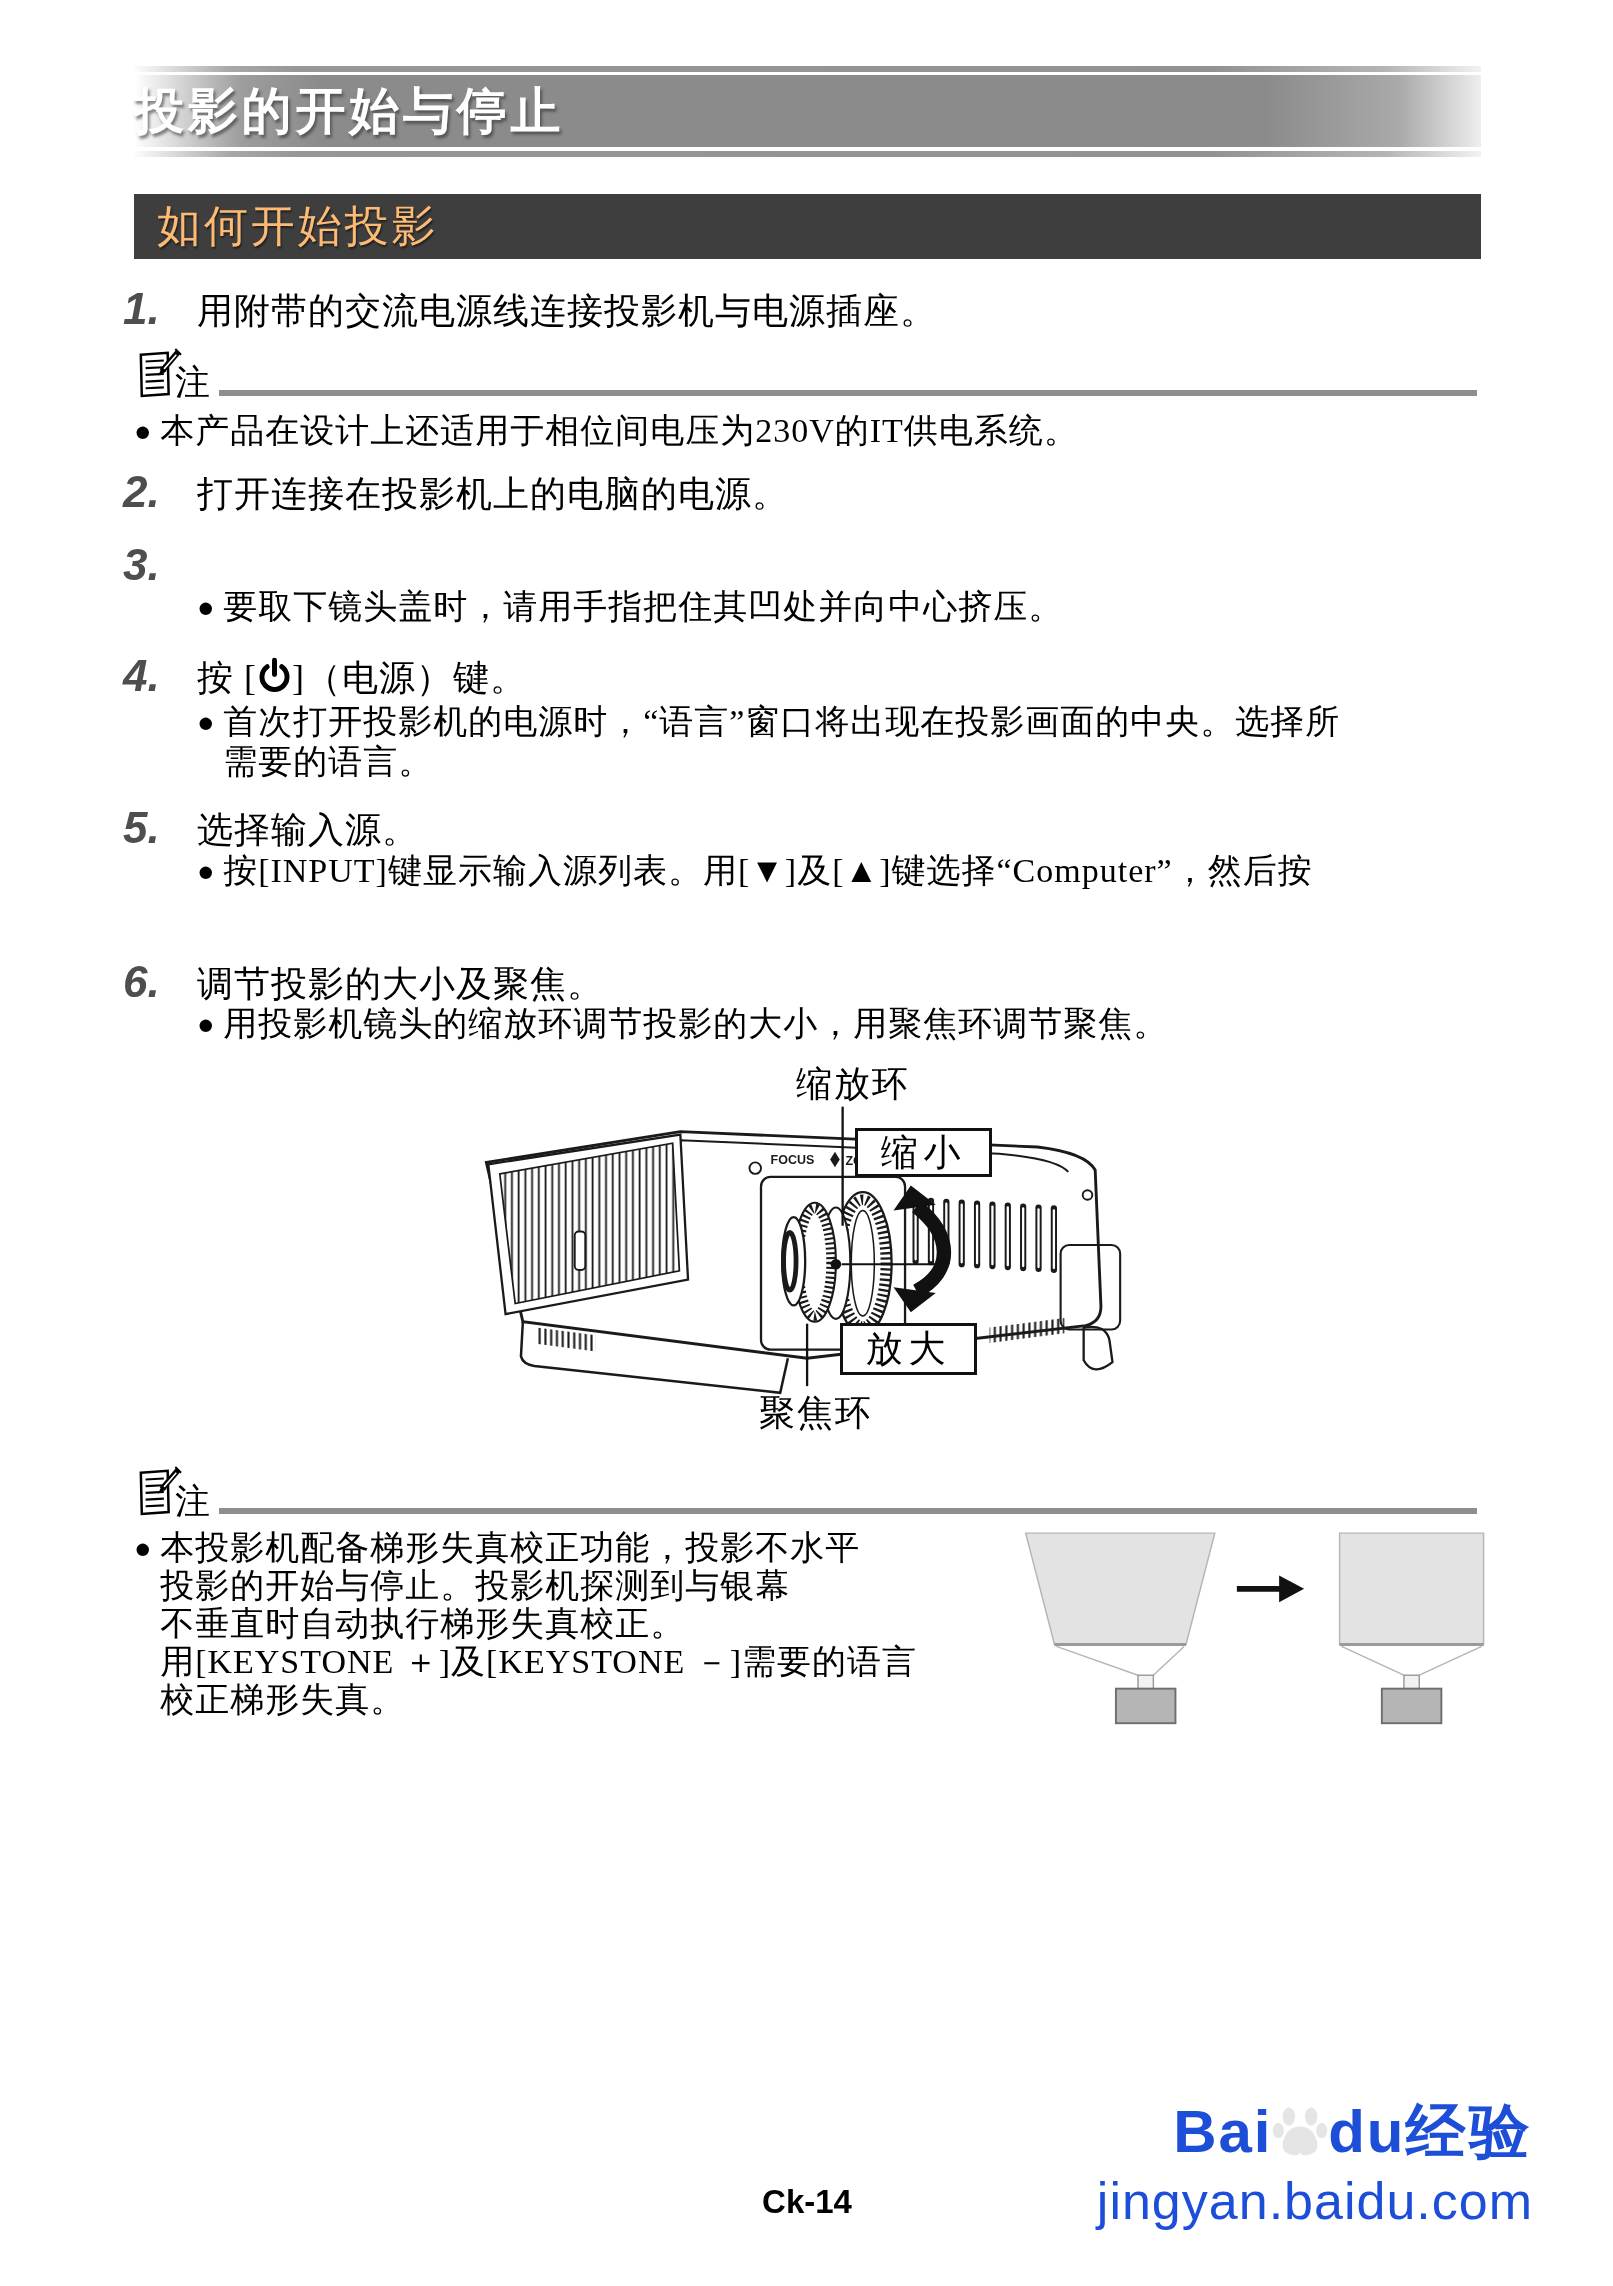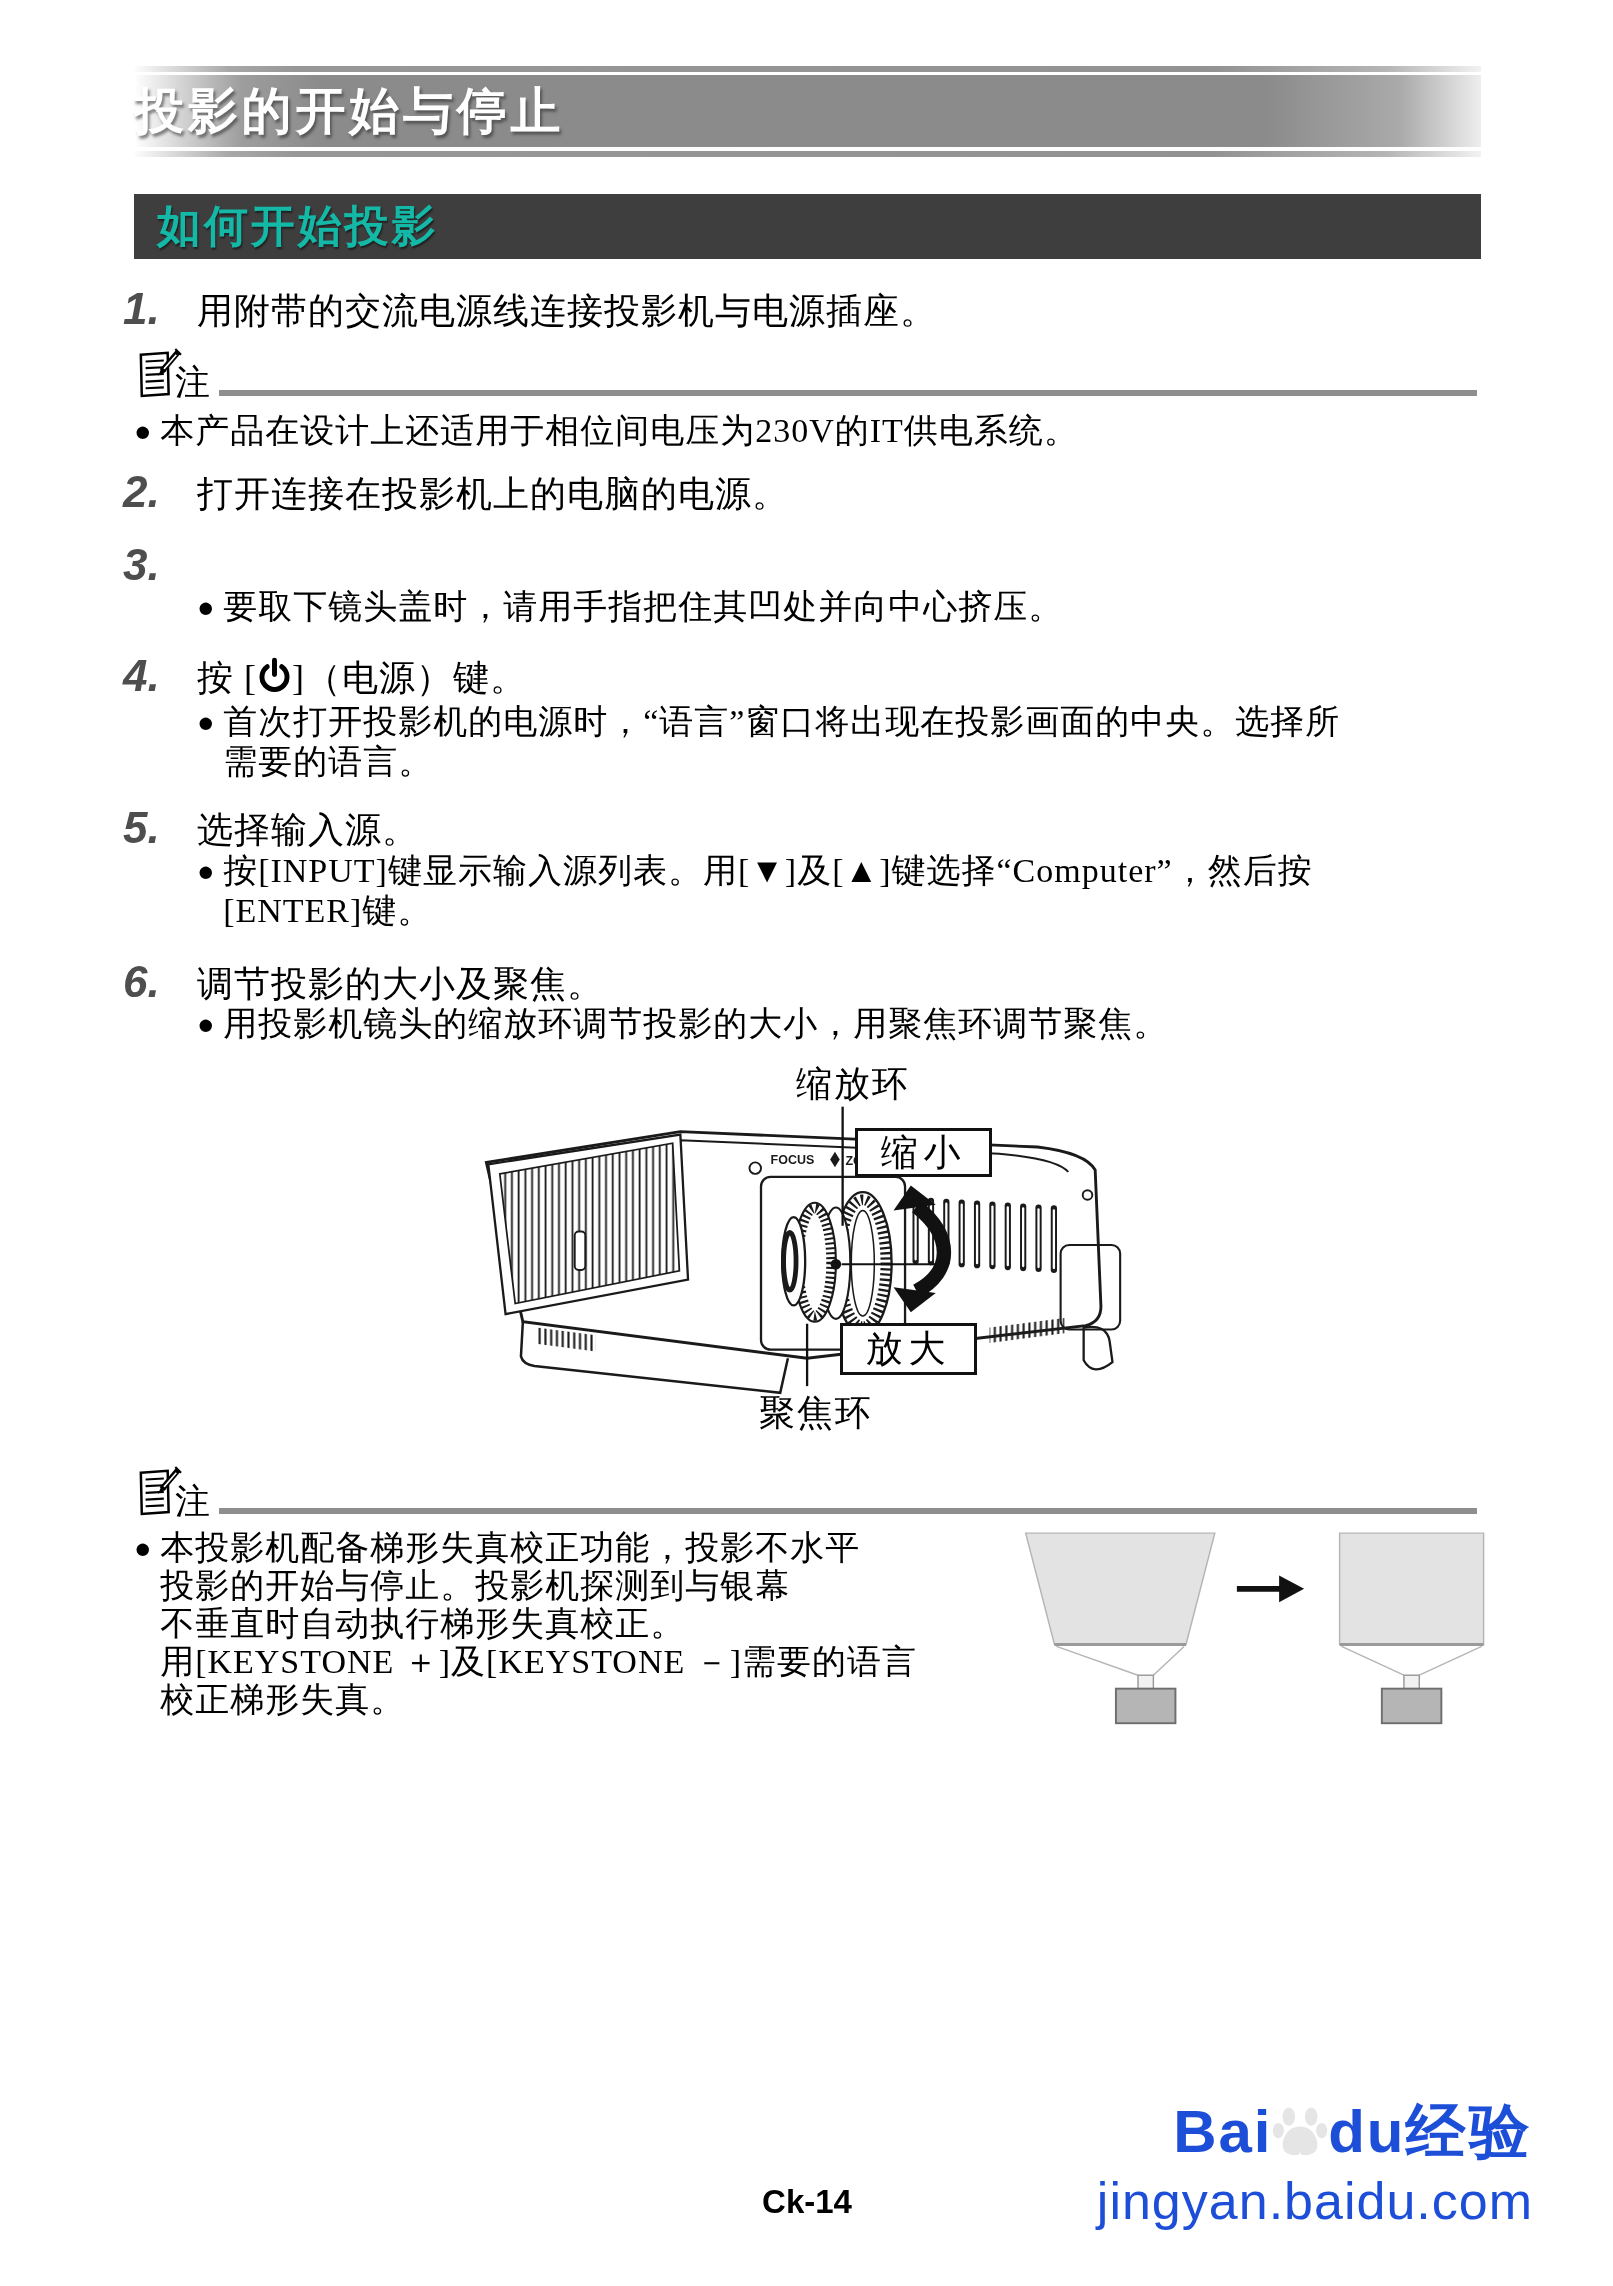--- a/index.html
+++ b/index.html
@@ -12,22 +12,22 @@
          background:linear-gradient(90deg,#fdfdfd 0%,#a8a8a8 7%,#979797 12%,#929292 80%,#b5b5b5 93%,#f2f2f2 100%);}
   .banner{position:absolute;left:134px;top:75px;width:1347px;height:72px;
           background:linear-gradient(90deg,#ffffff 0%,#9d9d9d 8%,#8b8b8b 14%,#8b8b8b 84%,#aaaaaa 94%,#eeeeee 100%);
           display:flex;align-items:center;}
   .banner-title{font-family:"Liberation Sans","DejaVu Sans",sans-serif;font-weight:bold;
           font-size:50px;color:#ffffff;letter-spacing:3.8px;text-shadow:1.9px 2.9px 2.9px rgba(40,40,40,.55);}
 
   
   .section-bar{position:absolute;left:134px;top:194px;width:1347px;height:65px;background:#3e3e3e;
           display:flex;align-items:center;}
-  .section-title{font-family:"Liberation Sans","DejaVu Sans",sans-serif;font-weight:bold;
-          font-size:44px;color:#14b8a6;letter-spacing:2.9px;padding-left:23px;text-shadow:1px 1.9px 1.9px rgba(0,0,0,.5);}
+  .section-title{font-family:"Liberation Sans","DejaVu Sans",sans-serif;font-weight:normal;
+          font-size:44px;color:#fdba74;letter-spacing:2.9px;padding-left:23px;text-shadow:1px 1.9px 1.9px rgba(0,0,0,.5);}
 
   
   .step-num{position:absolute;left:123px;width:56px;font-family:"Liberation Sans","DejaVu Sans",sans-serif;
           font-style:italic;font-weight:bold;font-size:44px;color:#4e4e4e;}
   .step-text{position:absolute;left:197px;font-size:36px;letter-spacing:1px;white-space:nowrap;}
   .bullet-row{position:absolute;display:flex;align-items:flex-start;}
   .bullet-dot{font-size:29px;line-height:40px;margin-right:8.6px;}
   .bullet-text{font-size:34px;line-height:40px;letter-spacing:1px;}
   .bullet-text div{white-space:nowrap;}
 
@@ -123,21 +123,20 @@
       <div>需要的语言。</div>
     </div>
   </div>
 
   <span class="step-num" style="top:803px">5.</span>
   <span class="step-text" style="top:806px">选择输入源。</span>
   <div class="bullet-row" style="left:197px;top:851px">
     <span class="bullet-dot">●</span>
     <div class="bullet-text">
       <div>按[INPUT]键显示输入源列表。用[▼]及[▲]键选择“Computer”，然后按</div>
-      <div>[ENTER]键。</div>
     </div>
   </div>
 
   <span class="step-num" style="top:957px">6.</span>
   <span class="step-text" style="top:960px">调节投影的大小及聚焦。</span>
   <div class="bullet-row" style="left:197px;top:1004px">
     <span class="bullet-dot">●</span>
     <div class="bullet-text">
         <div>用投影机镜头的缩放环调节投影的大小，用聚焦环调节聚焦。</div>
       </div>

